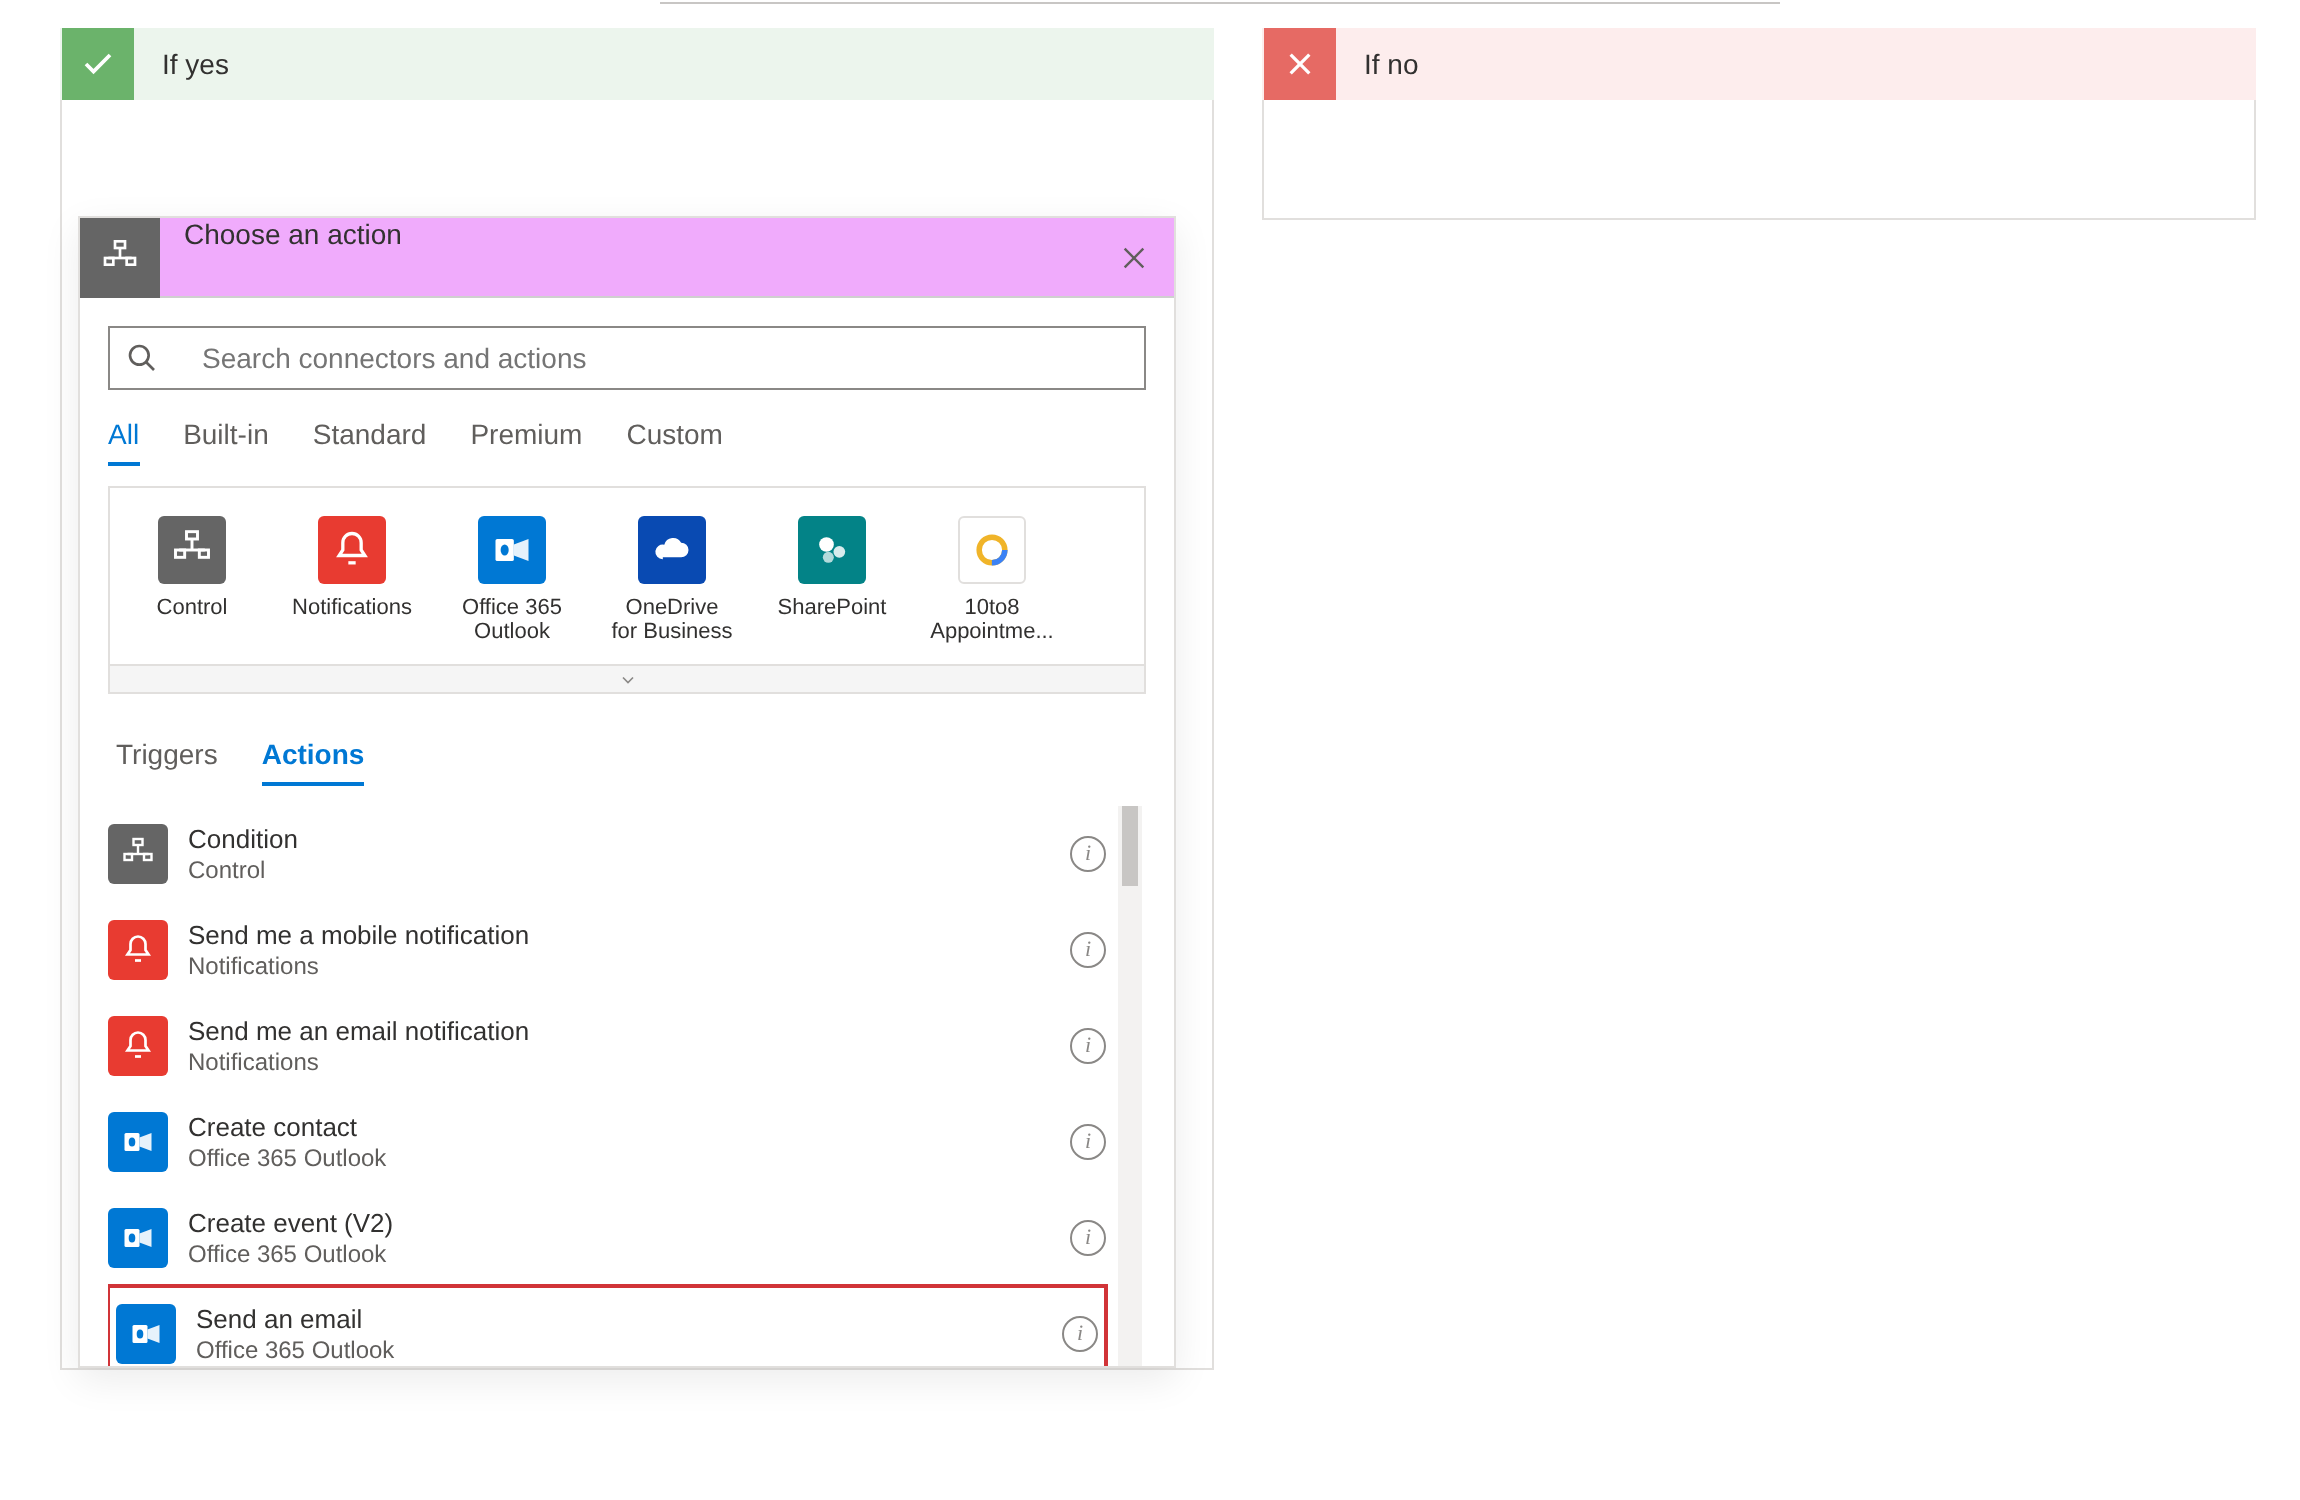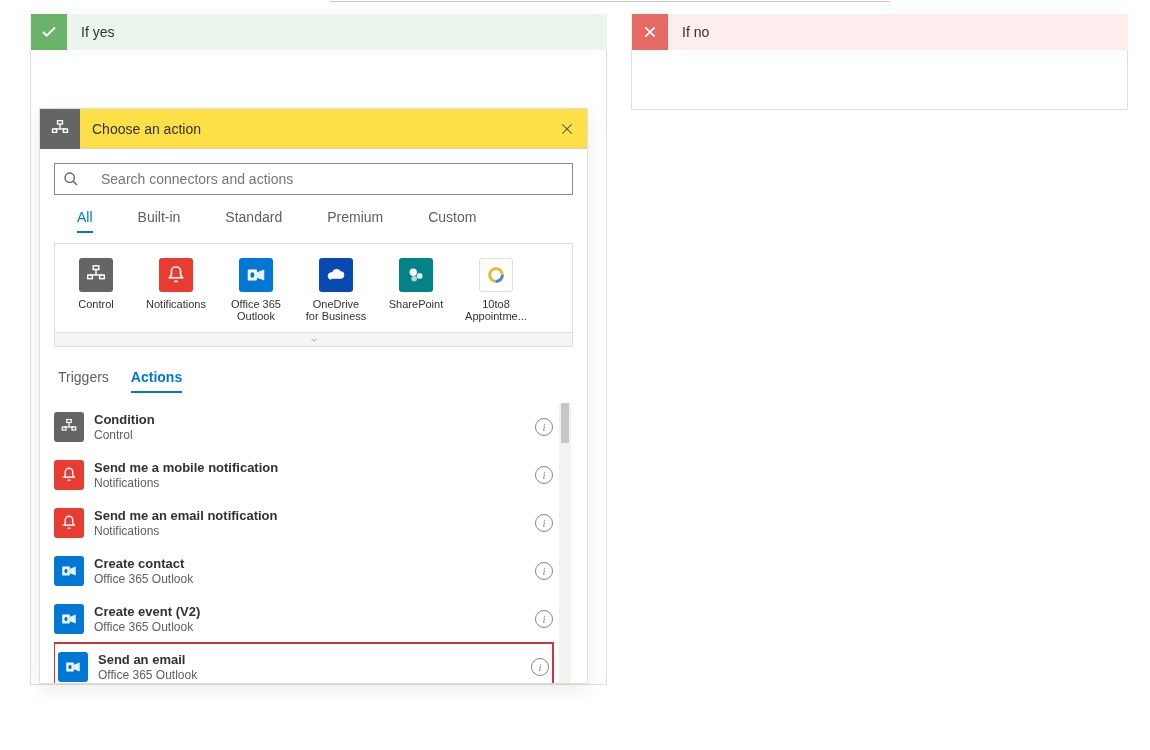--- a/index.html
+++ b/index.html
@@ -56,24 +56,24 @@
   .col .spacer { height: 58px; }
 
   .picker {
     margin: 0 18px 0 8px;
     border: 1px solid #e1dfdd;
     background: #fff;
     box-shadow: 0 6px 18px rgba(0,0,0,0.08);
   }
   .picker-header {
     height: 40px;
-    background: #fde047;
+    background: #f0abfc;
     border-bottom: 1px solid #cfcfcf;
     display: flex;
-    align-items: center;
+    align-items: flex-start;
   }
   .picker-header .hicon {
     width: 40px; height: 40px;
     background: #656565;
     display: flex; align-items: center; justify-content: center;
     color: #fff;
   }
   .picker-header .htitle { padding-left: 12px; font-size: 14px; flex: 1; }
   .picker-header .hclose {
     width: 40px; height: 40px;
@@ -87,21 +87,21 @@
     display: flex; align-items: center;
     border: 1px solid #8a8886; height: 32px;
     padding: 0 8px; color: #605e5c;
   }
   .search input {
     border: none; outline: none; flex: 1; height: 100%;
     font-size: 14px; color: #323130; background: transparent;
     margin-left: 22px;
   }
   .tabs { display: flex; gap: 22px; margin-top: 14px; font-size: 14px; color: #605e5c; }
-  .tabs .tab { padding-bottom: 6px; cursor: pointer; margin-left: 23px; }
+  .tabs .tab { padding-bottom: 6px; cursor: pointer; }
   .tabs .tab.active { color: #0078d4; border-bottom: 2px solid #0078d4; }
 
   .connectors {
     border: 1px solid #e1dfdd;
     margin-top: 10px;
   }
   .connectors-grid {
     display: flex; gap: 18px; padding: 14px 10px 10px 10px;
   }
   .connector {
@@ -130,21 +130,21 @@
   .action-row {
     display: flex; align-items: center; height: 48px;
     cursor: pointer;
   }
   .action-row .aicon {
     width: 30px; height: 30px; border-radius: 3px;
     display: flex; align-items: center; justify-content: center;
     color: #fff; flex: 0 0 30px; margin-right: 10px;
   }
   .action-row .atxt { flex: 1; line-height: 1.2; }
-  .action-row .atitle { font-size: 13px; font-weight: 700; }
+  .action-row .atitle { font-size: 13px; font-weight: 400; }
   .action-row .asub { font-size: 12px; color: #605e5c; }
   .action-row .ainfo {
     width: 18px; height: 18px; border: 1px solid #8a8886; border-radius: 50%;
     display: flex; align-items: center; justify-content: center;
     color: #8a8886; font-size: 11px; font-style: italic; font-family: Georgia, serif;
   }
   .highlight { outline: 2px solid #d13438; outline-offset: -1px; padding: 15px 4px; }
 
   .scroll-track {
     position: absolute; top: 0; right: 0; bottom: 0; width: 12px;

